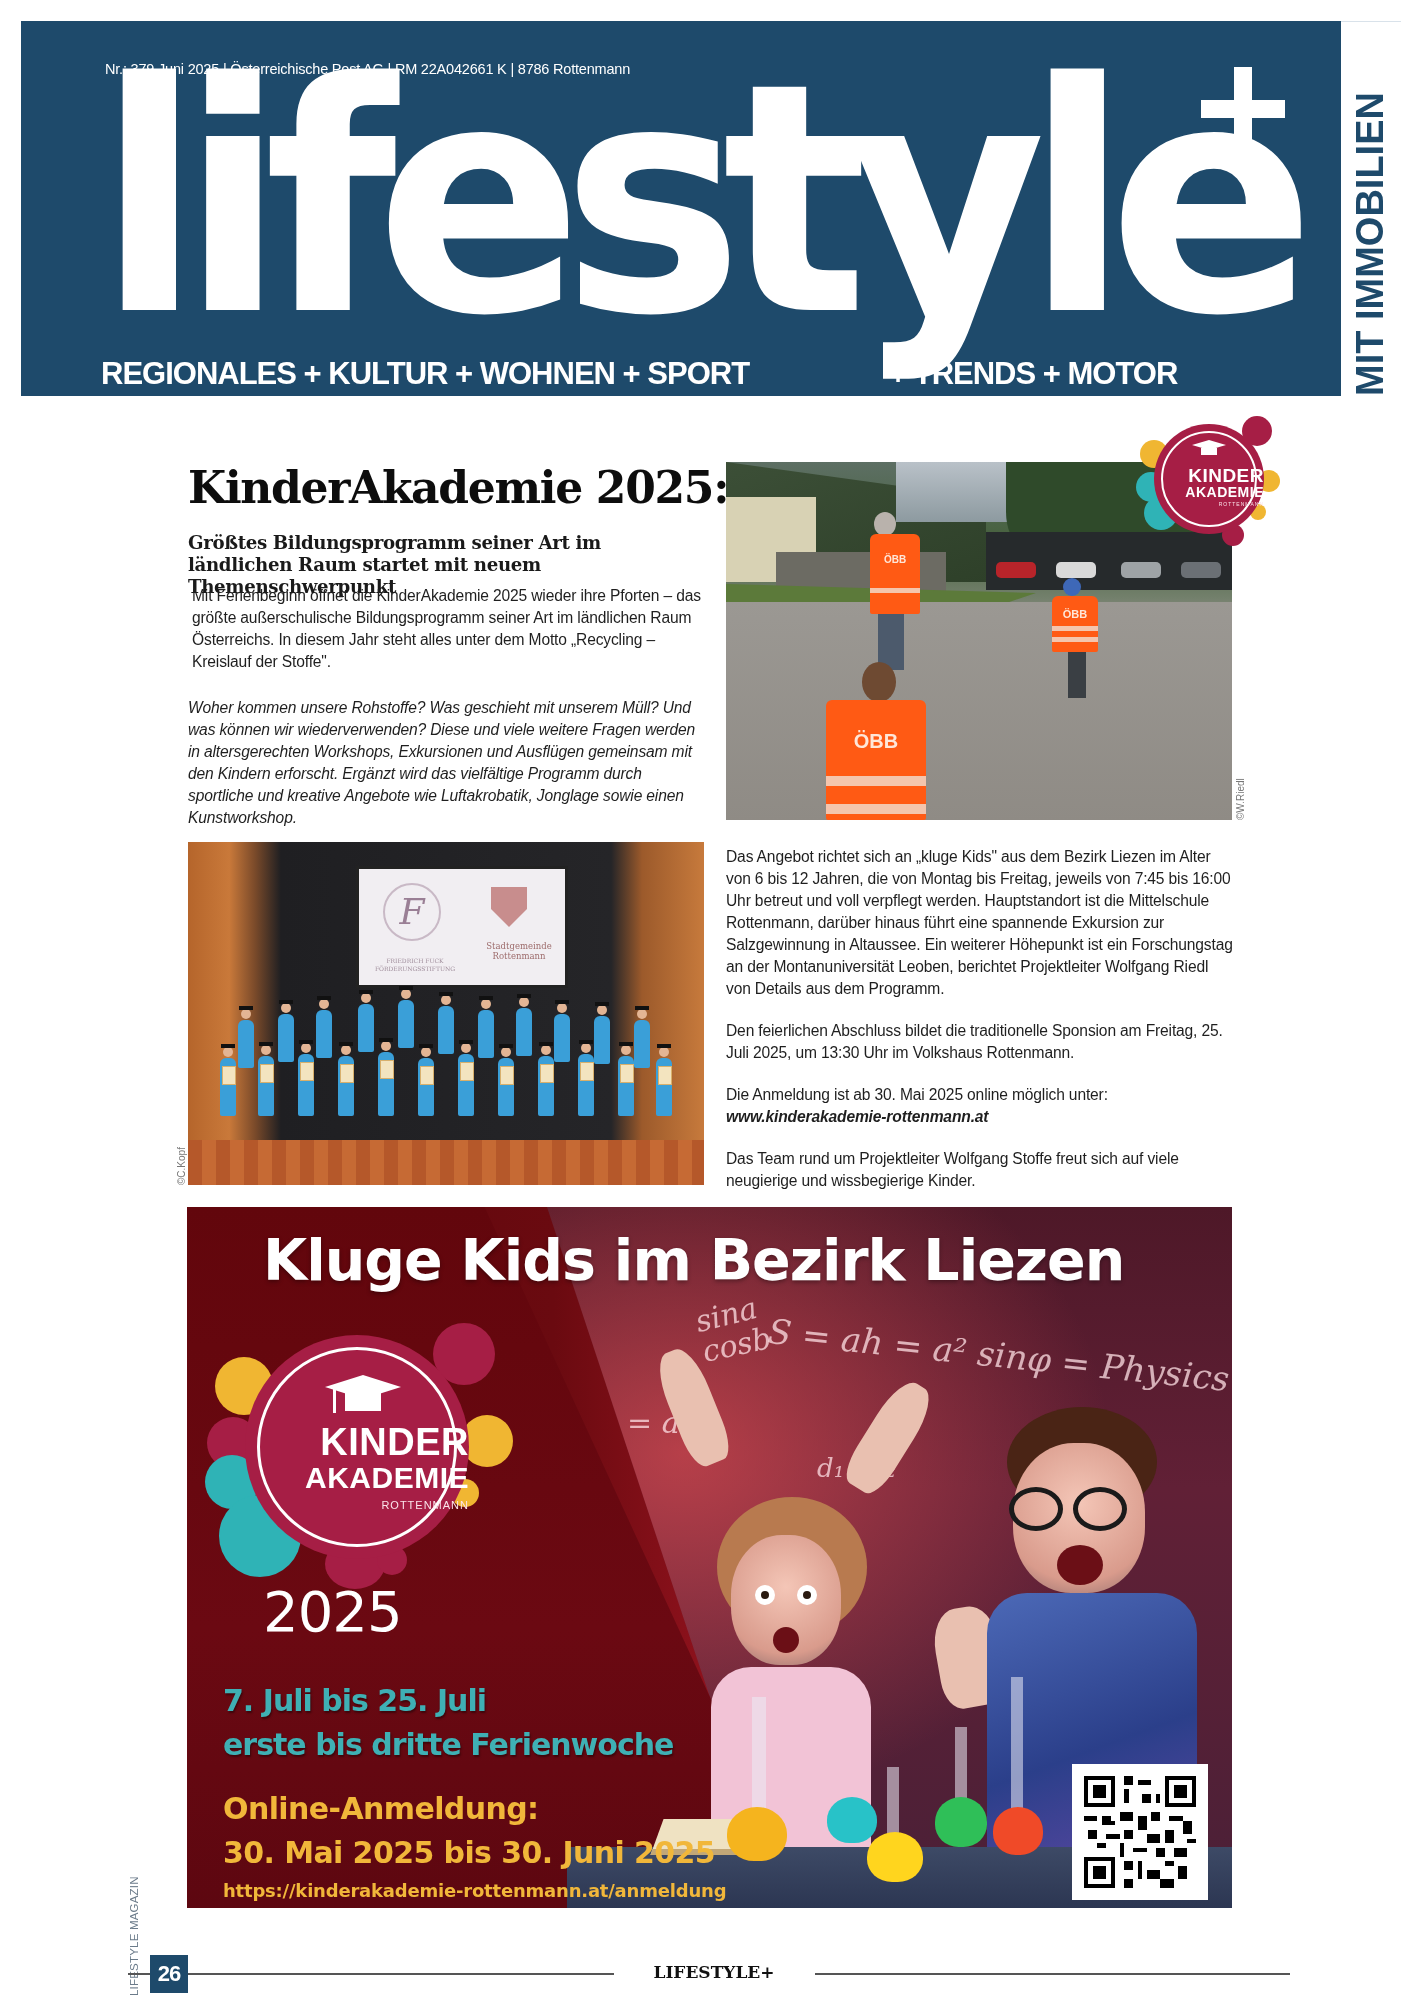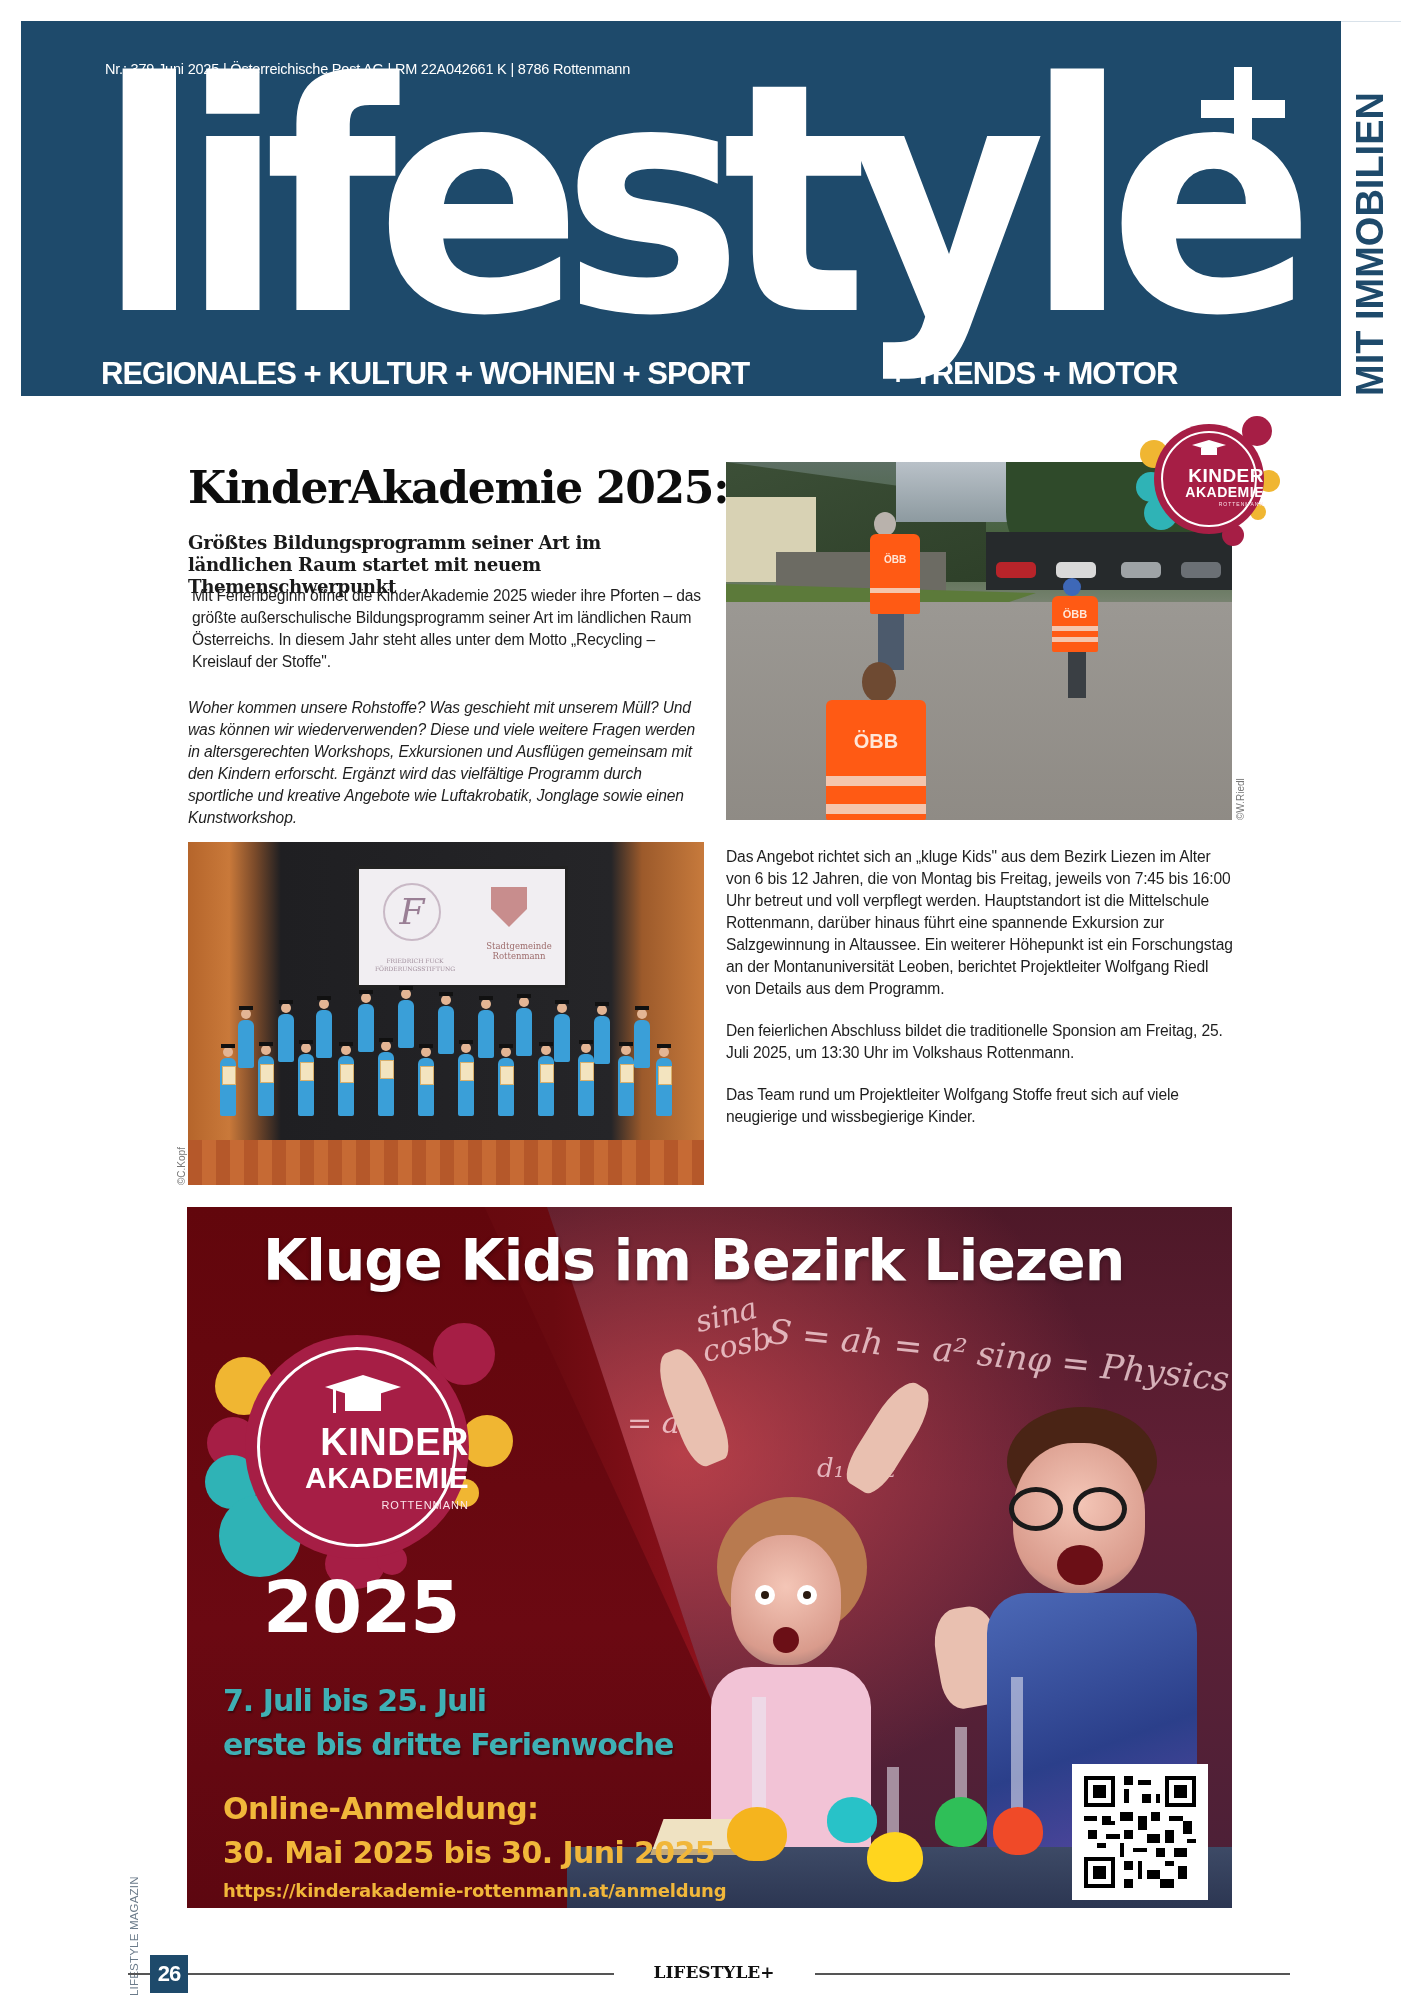--- a/index.html
+++ b/index.html
@@ -78,21 +78,21 @@
 
   
   .ad { position: absolute; left: 187px; top: 1207px; width: 1045px; height: 701px; overflow: hidden;
     background: linear-gradient(90deg, #5c0509 0%, #6a0a10 35%, #9a1420 55%, #c11d2a 70%, #7c1b34 100%); }
   .ad .chalk { position: absolute; left: 360px; top: 0; width: 685px; height: 701px;
     background: radial-gradient(ellipse at 20% 35%, rgba(255,90,90,0.55), rgba(0,0,0,0) 55%), linear-gradient(180deg,#4e1828 0%,#612036 40%,#4a2037 100%);
     clip-path: polygon(0 0, 100% 0, 100% 100%, 34% 100%); }
   .ad .diag { position: absolute; left: 0; top: 0; width: 620px; height: 701px; background: linear-gradient(180deg,#62060c,#6b0912 60%,#5d0710); clip-path: polygon(0 0, 48% 0, 100% 100%, 0 100%); }
   .ad .formula { position: absolute; color: rgba(255,225,230,0.75); font-family: "DejaVu Serif", serif; font-style: italic; white-space: nowrap; }
   .ad .title { position: absolute; left: 76px; top: 20px; color: #ffffff; font-family: "DejaVu Sans", sans-serif; font-weight: bold; font-size: 57px; letter-spacing: -1px; white-space: nowrap; text-shadow: 0 2px 4px rgba(0,0,0,0.35); }
-  .ad .year { position: absolute; left: 76px; top: 358px; color: #ffffff; font-family: "DejaVu Sans", sans-serif; font-weight: bold; font-size: 72px; letter-spacing: -1px; }
+  .ad .year { position: absolute; left: 76px; top: 372px; color: #ffffff; font-family: "DejaVu Sans", sans-serif; font-weight: normal; font-size: 56px; letter-spacing: -1px; }
   .ad .dates { position: absolute; left: 36px; top: 472px; color: #3fb0b4; font-family: "DejaVu Sans", sans-serif; font-weight: bold; font-size: 30px; line-height: 44px; letter-spacing: -1px; white-space: nowrap; text-shadow: 1px 2px 2px rgba(0,0,0,0.4); }
   .ad .reg { position: absolute; left: 36px; top: 580px; color: #f1b73a; font-family: "DejaVu Sans", sans-serif; font-weight: bold; font-size: 30px; line-height: 44px; letter-spacing: -0.6px; white-space: nowrap; }
   .ad .link { position: absolute; left: 36px; top: 673px; color: #f1b73a; font-family: "DejaVu Sans", sans-serif; font-weight: bold; font-size: 18px; letter-spacing: -0.2px; white-space: nowrap; }
   .ad .kid-a { position: absolute; left: 520px; top: 260px; width: 200px; height: 440px; }
   .ad .kid-b { position: absolute; left: 790px; top: 200px; width: 230px; height: 500px; }
   .face { position: absolute; border-radius: 46% 46% 44% 44%; background: radial-gradient(circle at 50% 40%, #f4c6b7, #d99b8c 70%, #8d6c6c 100%); }
   .hair { position: absolute; border-radius: 50%; }
   .mouth { position: absolute; border-radius: 50%; background: #6b0f16; }
   .eye { position: absolute; border-radius: 50%; background: #ffffff; }
   .eye::after { content: ""; position: absolute; left: 30%; top: 30%; width: 40%; height: 40%; border-radius: 50%; background: #2a1a10; }
@@ -240,20 +240,24 @@
     <div class="cert" style="left:422px;top:64px;"></div>
     <div class="cert" style="left:460px;top:66px;"></div>
   </div>
   <div class="floor"></div>
 </div>
 <div class="credit-v" style="left:176px;top:1185px;">©C.Kopf</div>
 
 <div class="col2 body-text">
   <p>Das Angebot richtet sich an „kluge Kids" aus dem Bezirk Liezen im Alter von 6 bis 12 Jahren, die von Montag bis Freitag, jeweils von 7:45 bis 16:00 Uhr betreut und voll verpflegt werden. Hauptstandort ist die Mittelschule Rottenmann, darüber hinaus führt eine spannende Exkursion zur Salzgewinnung in Altaussee. Ein weiterer Höhepunkt ist ein Forschungstag an der Montanuniversität Leoben, berichtet Projektleiter Wolfgang Riedl von Details aus dem Programm.</p>
   <p>Den feierlichen Abschluss bildet die traditionelle Sponsion am Freitag, 25. Juli 2025, um 13:30 Uhr im Volkshaus Rottenmann.</p>
+  <p>
+    <span>Die Anmeldung ist ab 30. Mai 2025 online möglich unter:</span><br>
+    <a class="url">www.kinderakademie-rottenmann.at</a>
+  </p>
   <p>Das Team rund um Projektleiter Wolfgang Stoffe freut sich auf viele neugierige und wissbegierige Kinder.</p>
 </div>
 
 <div class="ad">
   <div class="chalk"></div>
   <div class="formula" style="left:508px;top:90px;font-size:30px;transform:rotate(-14deg);">sina</div>
   <div class="formula" style="left:515px;top:120px;font-size:30px;transform:rotate(-12deg);">cosb</div>
   <div class="formula" style="left:580px;top:128px;font-size:34px;transform:rotate(6deg);">S = ah = a² sinφ = Physics</div>
   <div class="formula" style="left:440px;top:198px;font-size:30px;">= ab</div>
   <div class="formula" style="left:630px;top:246px;font-size:26px;">d₁ · d₂</div>

